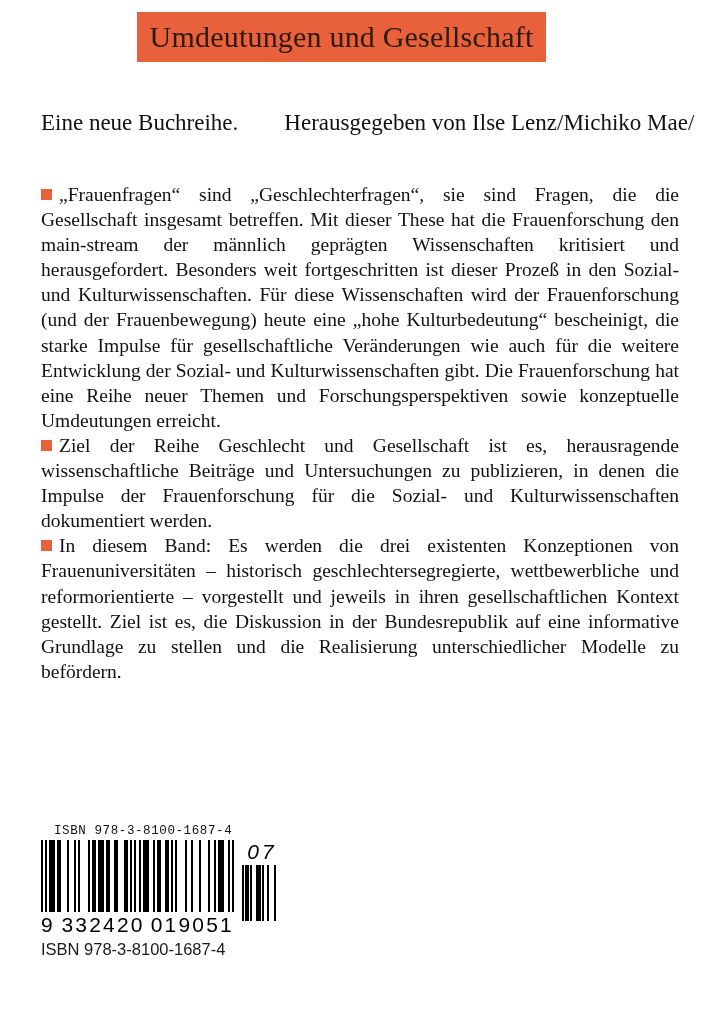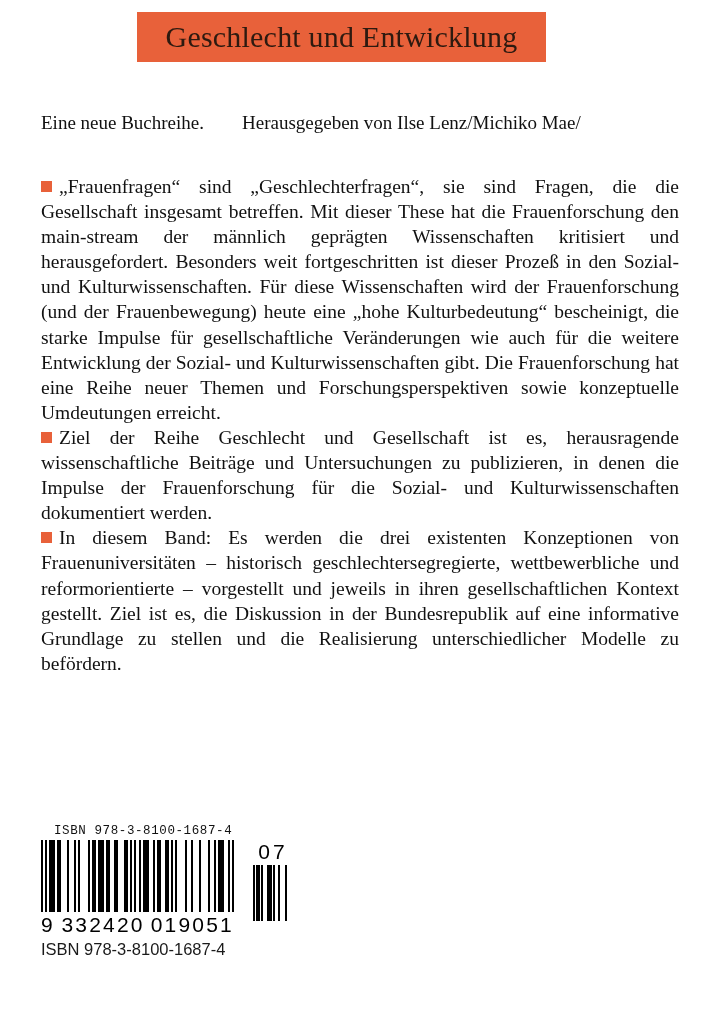--- a/index.html
+++ b/index.html
@@ -44,36 +44,36 @@
     letter-spacing: 0.2px;
     white-space: nowrap;
   }
 
   
   .editor-block {
     position: absolute;
     left: 41px;
     top: 111px;
     width: 640px;
-    font-size: 19px;
+    font-size: 23px;
     line-height: 24px;
     color: #111111;
   }
   .editor-line-1 {
     white-space: pre;
   }
   .editor-line-2 {
     white-space: pre;
   }
 
   
   .blurb {
     position: absolute;
     left: 41px;
-    top: 174px;
+    top: 182px;
     width: 638px;
   }
   .para {
     position: relative;
     font-size: 19.5px;
     line-height: 25.1px;
     text-align: justify;
     text-justify: inter-word;
     color: #111111;
     margin: 0 0 0 0;
@@ -143,22 +143,23 @@
   .ean-digits .lead {
     width: 15px;
     text-align: left;
   }
   .ean-digits .grp {
     margin-left: 6px;
     letter-spacing: 2.2px;
   }
   .ean-addon {
     position: relative;
-    margin-left: 19px;
+    margin-left: 8px;
     width: 40px;
+    font-style: italic;
   }
   .addon-digits {
     font-family: "Liberation Sans", "DejaVu Sans", sans-serif;
     font-size: 21px;
     color: #000000;
     letter-spacing: 3px;
     text-align: center;
     margin-bottom: 1px;
   }
   .addon-bars {
@@ -178,21 +179,21 @@
     color: #1a1a1a;
     white-space: nowrap;
   }
 </style>
 </head>
 <body>
 
 <div class="page">
 
   <div class="series-banner">
-    <div class="series-title">Geschlecht und Entwicklung</div>
+    <div class="series-title">Umdeutungen und Gesellschaft</div>
   </div>
 
   <div class="editor-block">
     <div class="editor-line-1">Eine neue Buchreihe.        Herausgegeben von Ilse Lenz/Michiko Mae/</div>
   </div>
 
   <div class="blurb">
 
     <p class="para">
       <span class="bullet"></span><span class="txt">„Frauenfragen“ sind „Geschlechterfragen“, sie sind Fragen, die die Gesellschaft insgesamt betreffen. Mit dieser These hat die Frauenfor­schung den main-stream der männlich geprägten Wissenschaften kriti­siert und herausgefordert. Besonders weit fortgeschritten ist dieser Prozeß in den Sozial- und Kulturwissenschaften. Für diese Wissen­schaften wird der Frauenforschung (und der Frauenbewegung) heute eine „hohe Kulturbedeutung“ bescheinigt, die starke Impulse für ge­sellschaftliche Veränderungen wie auch für die weitere Entwicklung der Sozial- und Kulturwissenschaften gibt. Die Frauenforschung hat eine Reihe neuer Themen und Forschungsperspektiven sowie konzep­tuelle Umdeutungen erreicht.</span>

